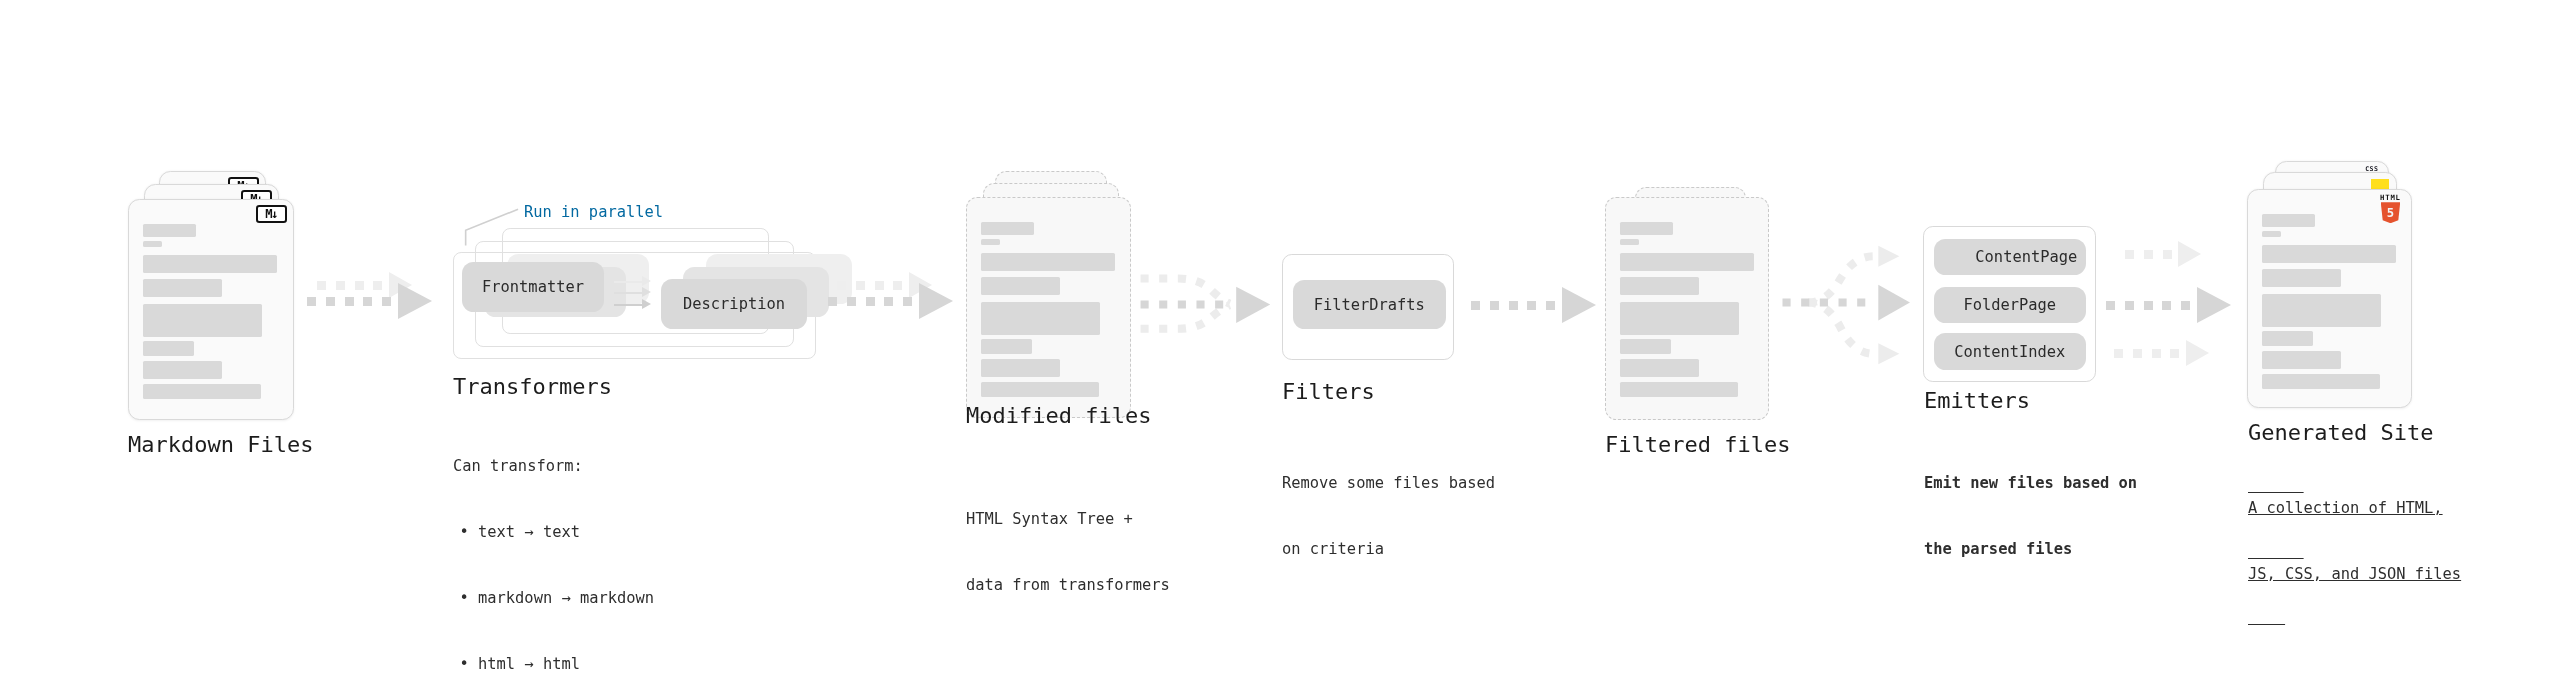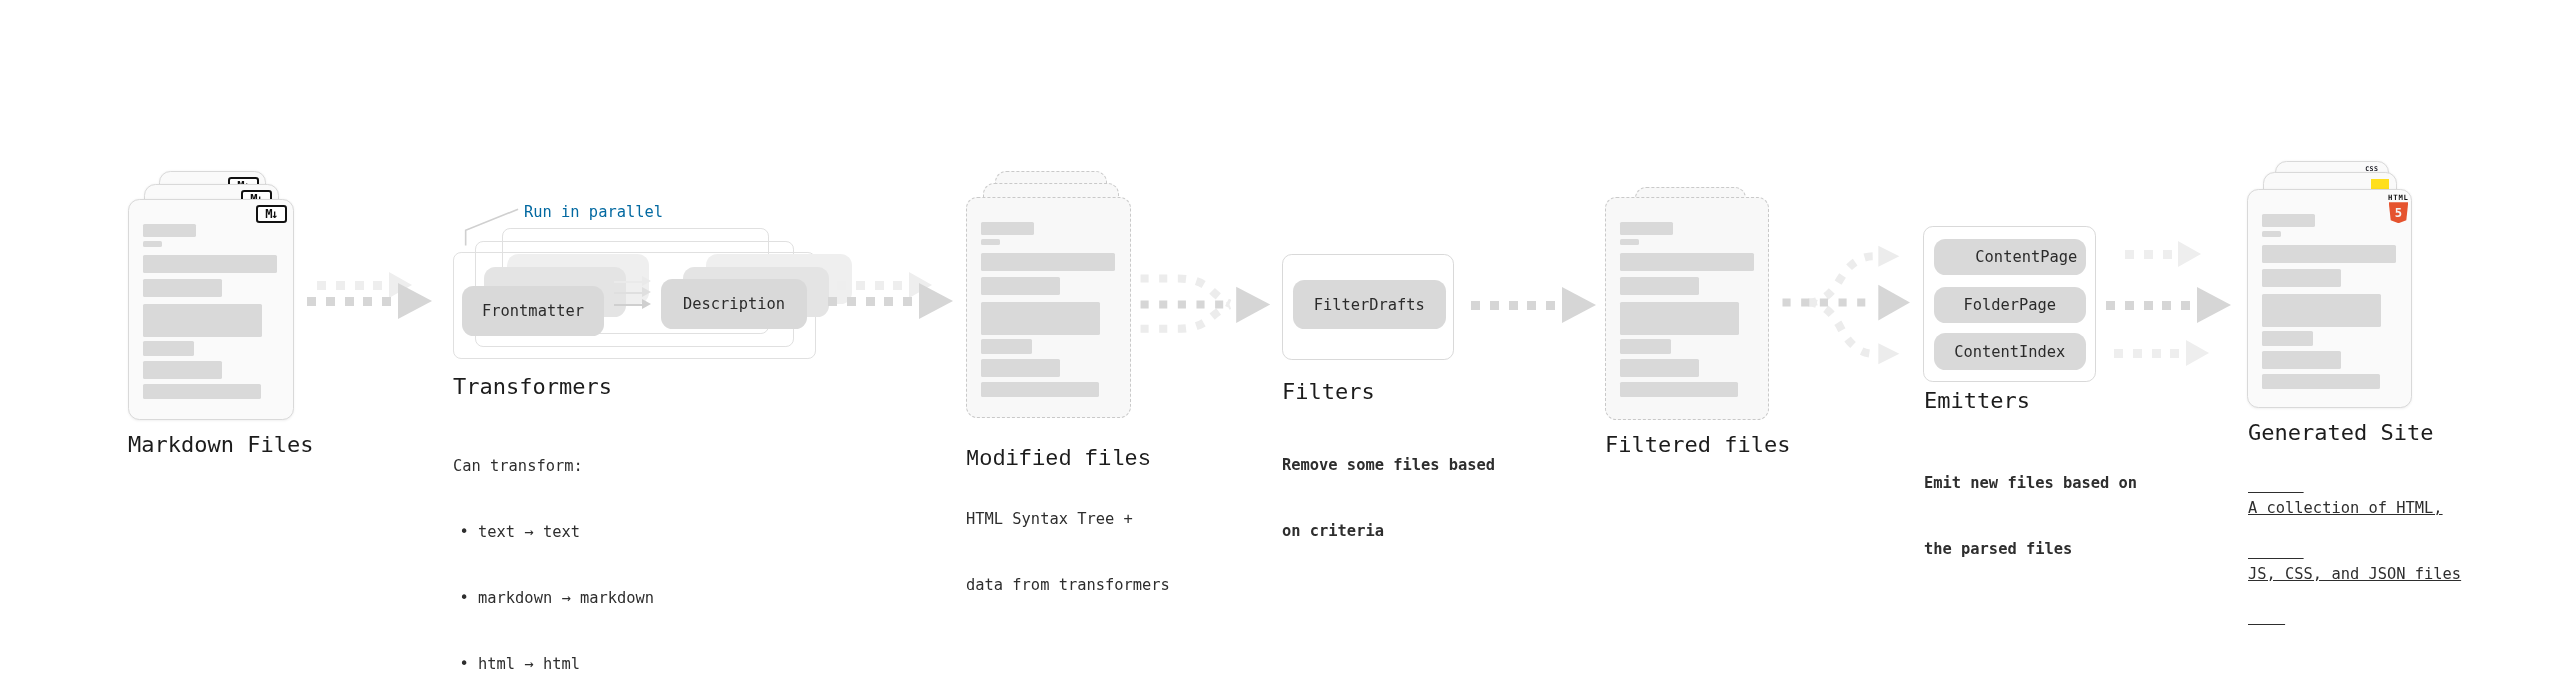--- a/index.html
+++ b/index.html
@@ -24,21 +24,21 @@
   .bar { position:absolute; left:14px; background:#d9d9d9; border-radius:1.6px; }
 
   
   .md-icon {
     position:absolute; top:4.9px; right:6.5px; width:31px; height:18px;
     border:2.4px solid #111; border-radius:3.3px; background:#fff;
     display:flex; align-items:center; justify-content:center;
     font-weight:bold; font-size:12.2px; color:#111; letter-spacing:-1.6px;
     box-sizing:border-box;
   }
-  .html5-badge { position:absolute; top:4.1px; right:2px; width:21px; }
+  .html5-badge { position:absolute; top:4.1px; right:10px; width:21px; }
   .html5-word { font-size:7.3px; font-weight:bold; color:#111; letter-spacing:0.8px; line-height:7.3px; }
   .html5-shield {
     width:19.5px; height:21px; margin:0.8px auto 0; background:#e5532e;
     clip-path:polygon(0 0,100% 0,90% 86%,50% 100%,10% 86%);
     color:#f3f3f3; font-size:12.2px; font-weight:bold;
     display:flex; align-items:center; justify-content:center;
   }
   .css-badge { position:absolute; top:4.1px; right:6.5px; width:19.5px; text-align:center; }
   .css-word { font-size:6.5px; font-weight:bold; color:#14141e; line-height:6.5px; letter-spacing:0.4px;text-decoration:underline; }
   .css-bar { width:16.3px; height:3.3px; background:#2b5ce6; margin:0.8px auto 0; }
@@ -170,21 +170,21 @@
       </div>
     <div class="mini-arrow" style="left:614px;top:293px;--c:#dfdfdf;">
         <i></i>
         <b></b>
       </div>
     <div class="mini-arrow" style="left:614px;top:305px;--c:#cfcfcf;">
         <i></i>
         <b></b>
       </div>
 
-    <div class="chip front" style="left:462px;top:286px;width:142px;height:50px;">Frontmatter</div>
+    <div class="chip front" style="left:462px;top:262px;width:142px;height:50px;">Frontmatter</div>
     <div class="chip front" style="left:661px;top:279px;width:146px;height:50px;">Description</div>
 
     <div class="stage-title" style="left:453px;top:375px;">Transformers</div>
     <div class="stage-desc" style="left:453px;top:411px;">
       <div>Can transform:</div>
       <div class="indent">• text → text</div>
       <div class="indent">• markdown → markdown</div>
       <div class="indent">• html → html</div>
     </div>
   </div>
@@ -215,40 +215,40 @@
     <div class="doc-card dashed bars" style="left:966px;top:197px;width:165px;height:221px;">
         <div class="bar" style="top: 24.4px; width: 53px; height: 13px;"></div>
         <div class="bar" style="top: 41px; width: 18.7px; height: 5.7px;"></div>
         <div class="bar" style="top: 55px; width: 134px; height: 18px;"></div>
         <div class="bar" style="top: 79px; width: 79px; height: 18px;"></div>
         <div class="bar" style="top: 104px; width: 119px; height: 32.5px;"></div>
         <div class="bar" style="top: 141px; width: 51px; height: 15.4px;"></div>
         <div class="bar" style="top: 161px; width: 79px; height: 18px;"></div>
         <div class="bar" style="top: 184px; width: 118px; height: 14.6px;"></div>
       </div>
-    <div class="stage-title" style="left:966px;top:448px;font-family:Liberation Mono, monospace;">Modified files</div>
+    <div class="stage-title" style="left:966px;top:404px;">Modified files</div>
     <div class="stage-desc" style="left:966px;top:464px;">
       <div>HTML Syntax Tree +</div>
       <div>data from transformers</div>
     </div>
   </div>
 
   <svg class="abs" style="left:1134px;top:268px;" width="146" height="77" viewBox="0 0 180 95">
     <path d="M8,13 H55 Q80,13 95,27 Q108,40 118,44" fill="none" stroke="#ececec" stroke-width="10" stroke-dasharray="10 13"></path>
     <path d="M8,75 H55 Q80,75 95,61 Q108,50 118,46" fill="none" stroke="#ececec" stroke-width="10" stroke-dasharray="10 13"></path>
     <path d="M8,45 H118" fill="none" stroke="#d6d6d6" stroke-width="10" stroke-dasharray="10 13"></path>
     <polygon points="126,23 126,68 168,45" fill="#d6d6d6"></polygon>
   </svg>
 
   <div>
     <div class="panel-box" style="left:1282px;top:254px;width:172px;height:106px;text-align:center;">
       <div class="chip front" style="left:9.8px;top:25px;width:153px;height:49px;">FilterDrafts</div>
     </div>
     <div class="stage-title" style="left:1282px;top:380px;">Filters</div>
-    <div class="stage-desc" style="left:1282px;top:410px;font-weight:bold;">
+    <div class="stage-desc" style="left:1282px;top:428px;">
       <div>Remove some files based</div>
       <div>on criteria</div>
     </div>
   </div>
 
   <div class="dash-arrow arrow-dark" style="left:1471px;top:305px;">
     <div class="dashes">
         <span class="dash"></span>
         <span class="dash"></span>
         <span class="dash"></span>

